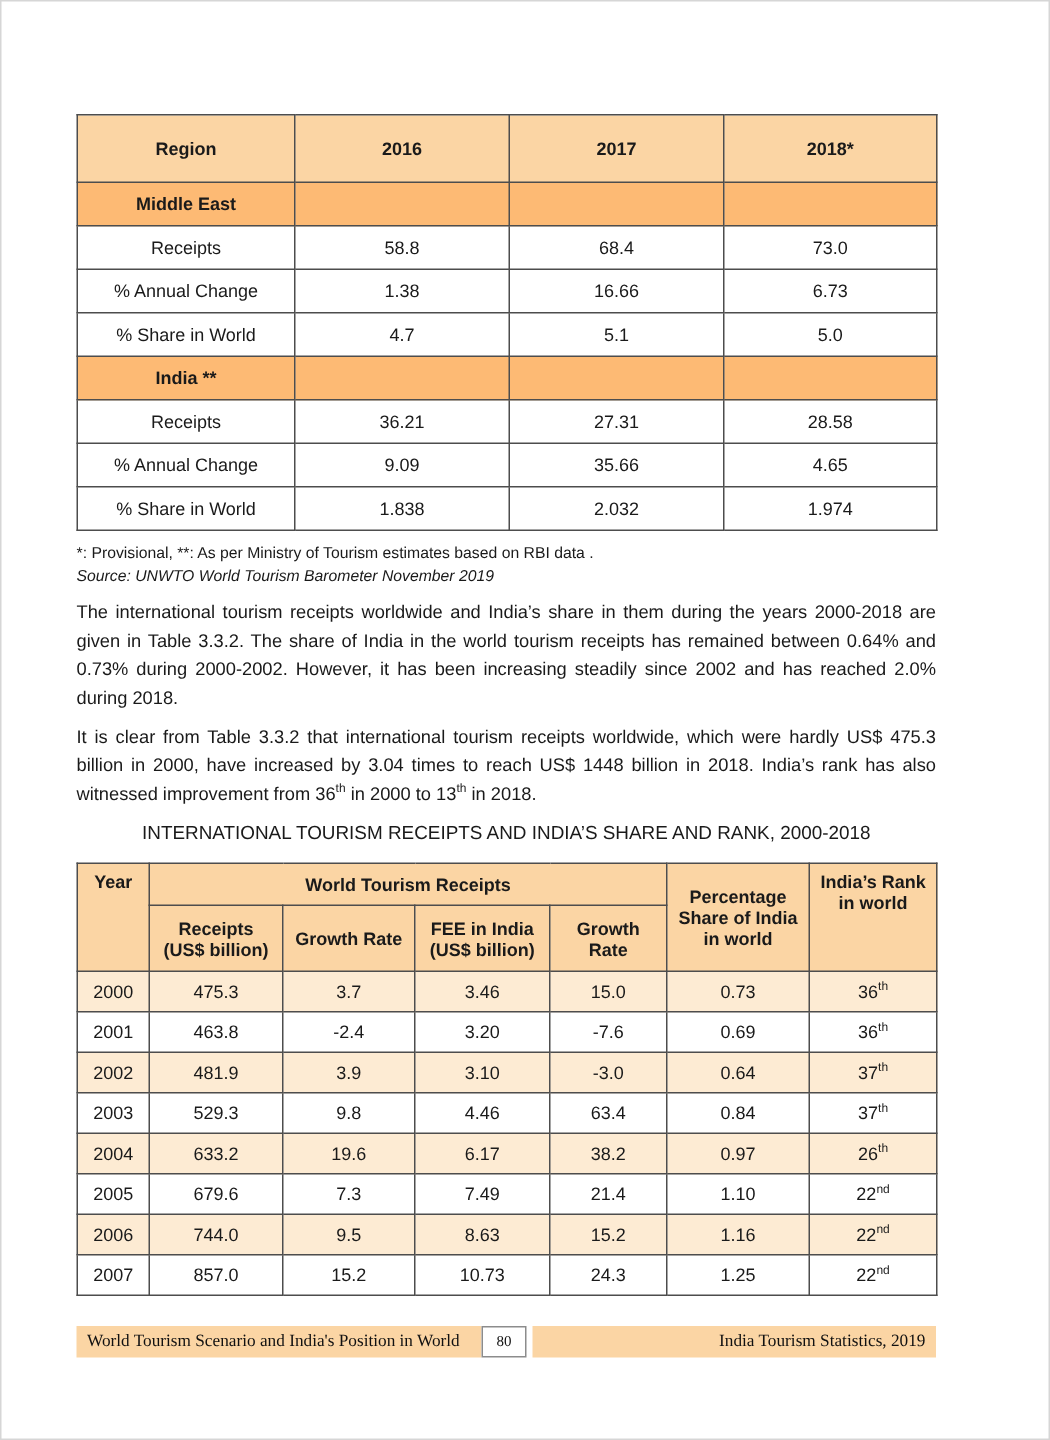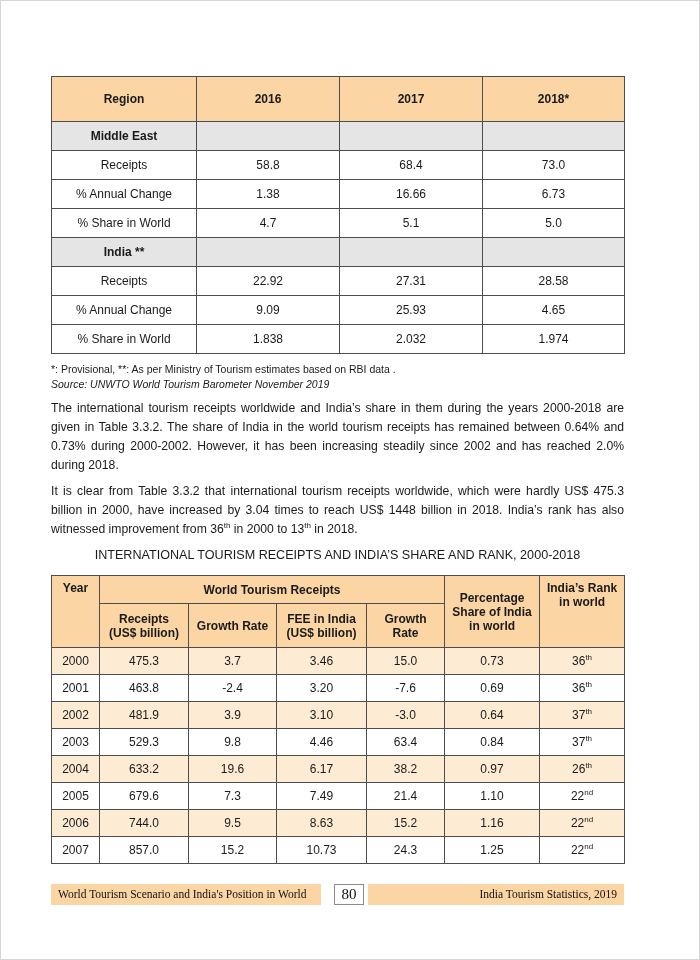--- a/index.html
+++ b/index.html
@@ -15,21 +15,21 @@
     overflow: hidden;
   }
   .content { position: absolute; top: 75px; left: 50px; width: 573px; }
 
   table { border-collapse: collapse; width: 100%; table-layout: fixed; }
   th, td { border: 1px solid #4d4d4d; font-size: 12px; text-align: center; vertical-align: middle; padding: 2px 3px; }
 
   
   .t1 thead th { background: #fbd5a4; font-weight: bold; height: 45px; }
   .t1 tbody td { height: 29px; background: #ffffff; }
-  .t1 tbody tr.section-row td { background: #e5e5e5; font-weight: bold; }
+  .t1 tbody tr.section-row td { background: #fdba74; font-weight: bold; }
 
   
   .notes { margin-top: 8px; }
   .footnote { font-size: 10.5px; line-height: 15px; }
   .source { font-size: 10.5px; line-height: 15px; font-style: italic; }
 
   
   .para { margin-top: 7px; font-size: 12.2px; line-height: 19px; text-align: justify; }
   .para sup { font-size: 8px; line-height: 0; }
 
@@ -55,23 +55,23 @@
     font-family: "Liberation Serif", serif;
   }
   .fbar {
     background: #fbd5a4;
     font-size: 11.5px; line-height: 21px; color: #111;
     overflow: hidden; white-space: nowrap;
   }
   .fbar.fleft { flex: 0 0 270px; padding-left: 7px; text-align: left; }
   .fbar.fright { flex: 1; padding-right: 7px; text-align: right; margin-left: 4px; }
   .pagebox {
-    flex: 0 0 30px; margin-left: 13px;
+    flex: 0 0 30px; margin-left: 0;
     background: #ffffff; border: 1px solid #8c8c8c;
-    font-size: 15px; line-height: 19px; text-align: center; color: #111;
+    font-size: 10px; line-height: 19px; text-align: center; color: #111;
     font-family: "Liberation Serif", serif;
   }
 </style>
 </head>
 <body>
 
 <div class="page">
   <div class="content">
 
     <table class="t1">
@@ -115,28 +115,28 @@
             <td>5.0</td>
           </tr>
           <tr class="section-row">
             <td>India **</td>
             <td></td>
             <td></td>
             <td></td>
           </tr>
           <tr>
             <td>Receipts</td>
-            <td>22.92</td>
+            <td>36.21</td>
             <td>27.31</td>
             <td>28.58</td>
           </tr>
           <tr>
             <td>% Annual Change</td>
             <td>9.09</td>
-            <td>25.93</td>
+            <td>35.66</td>
             <td>4.65</td>
           </tr>
           <tr>
             <td>% Share in World</td>
             <td>1.838</td>
             <td>2.032</td>
             <td>1.974</td>
           </tr>
         </tbody>
     </table>

